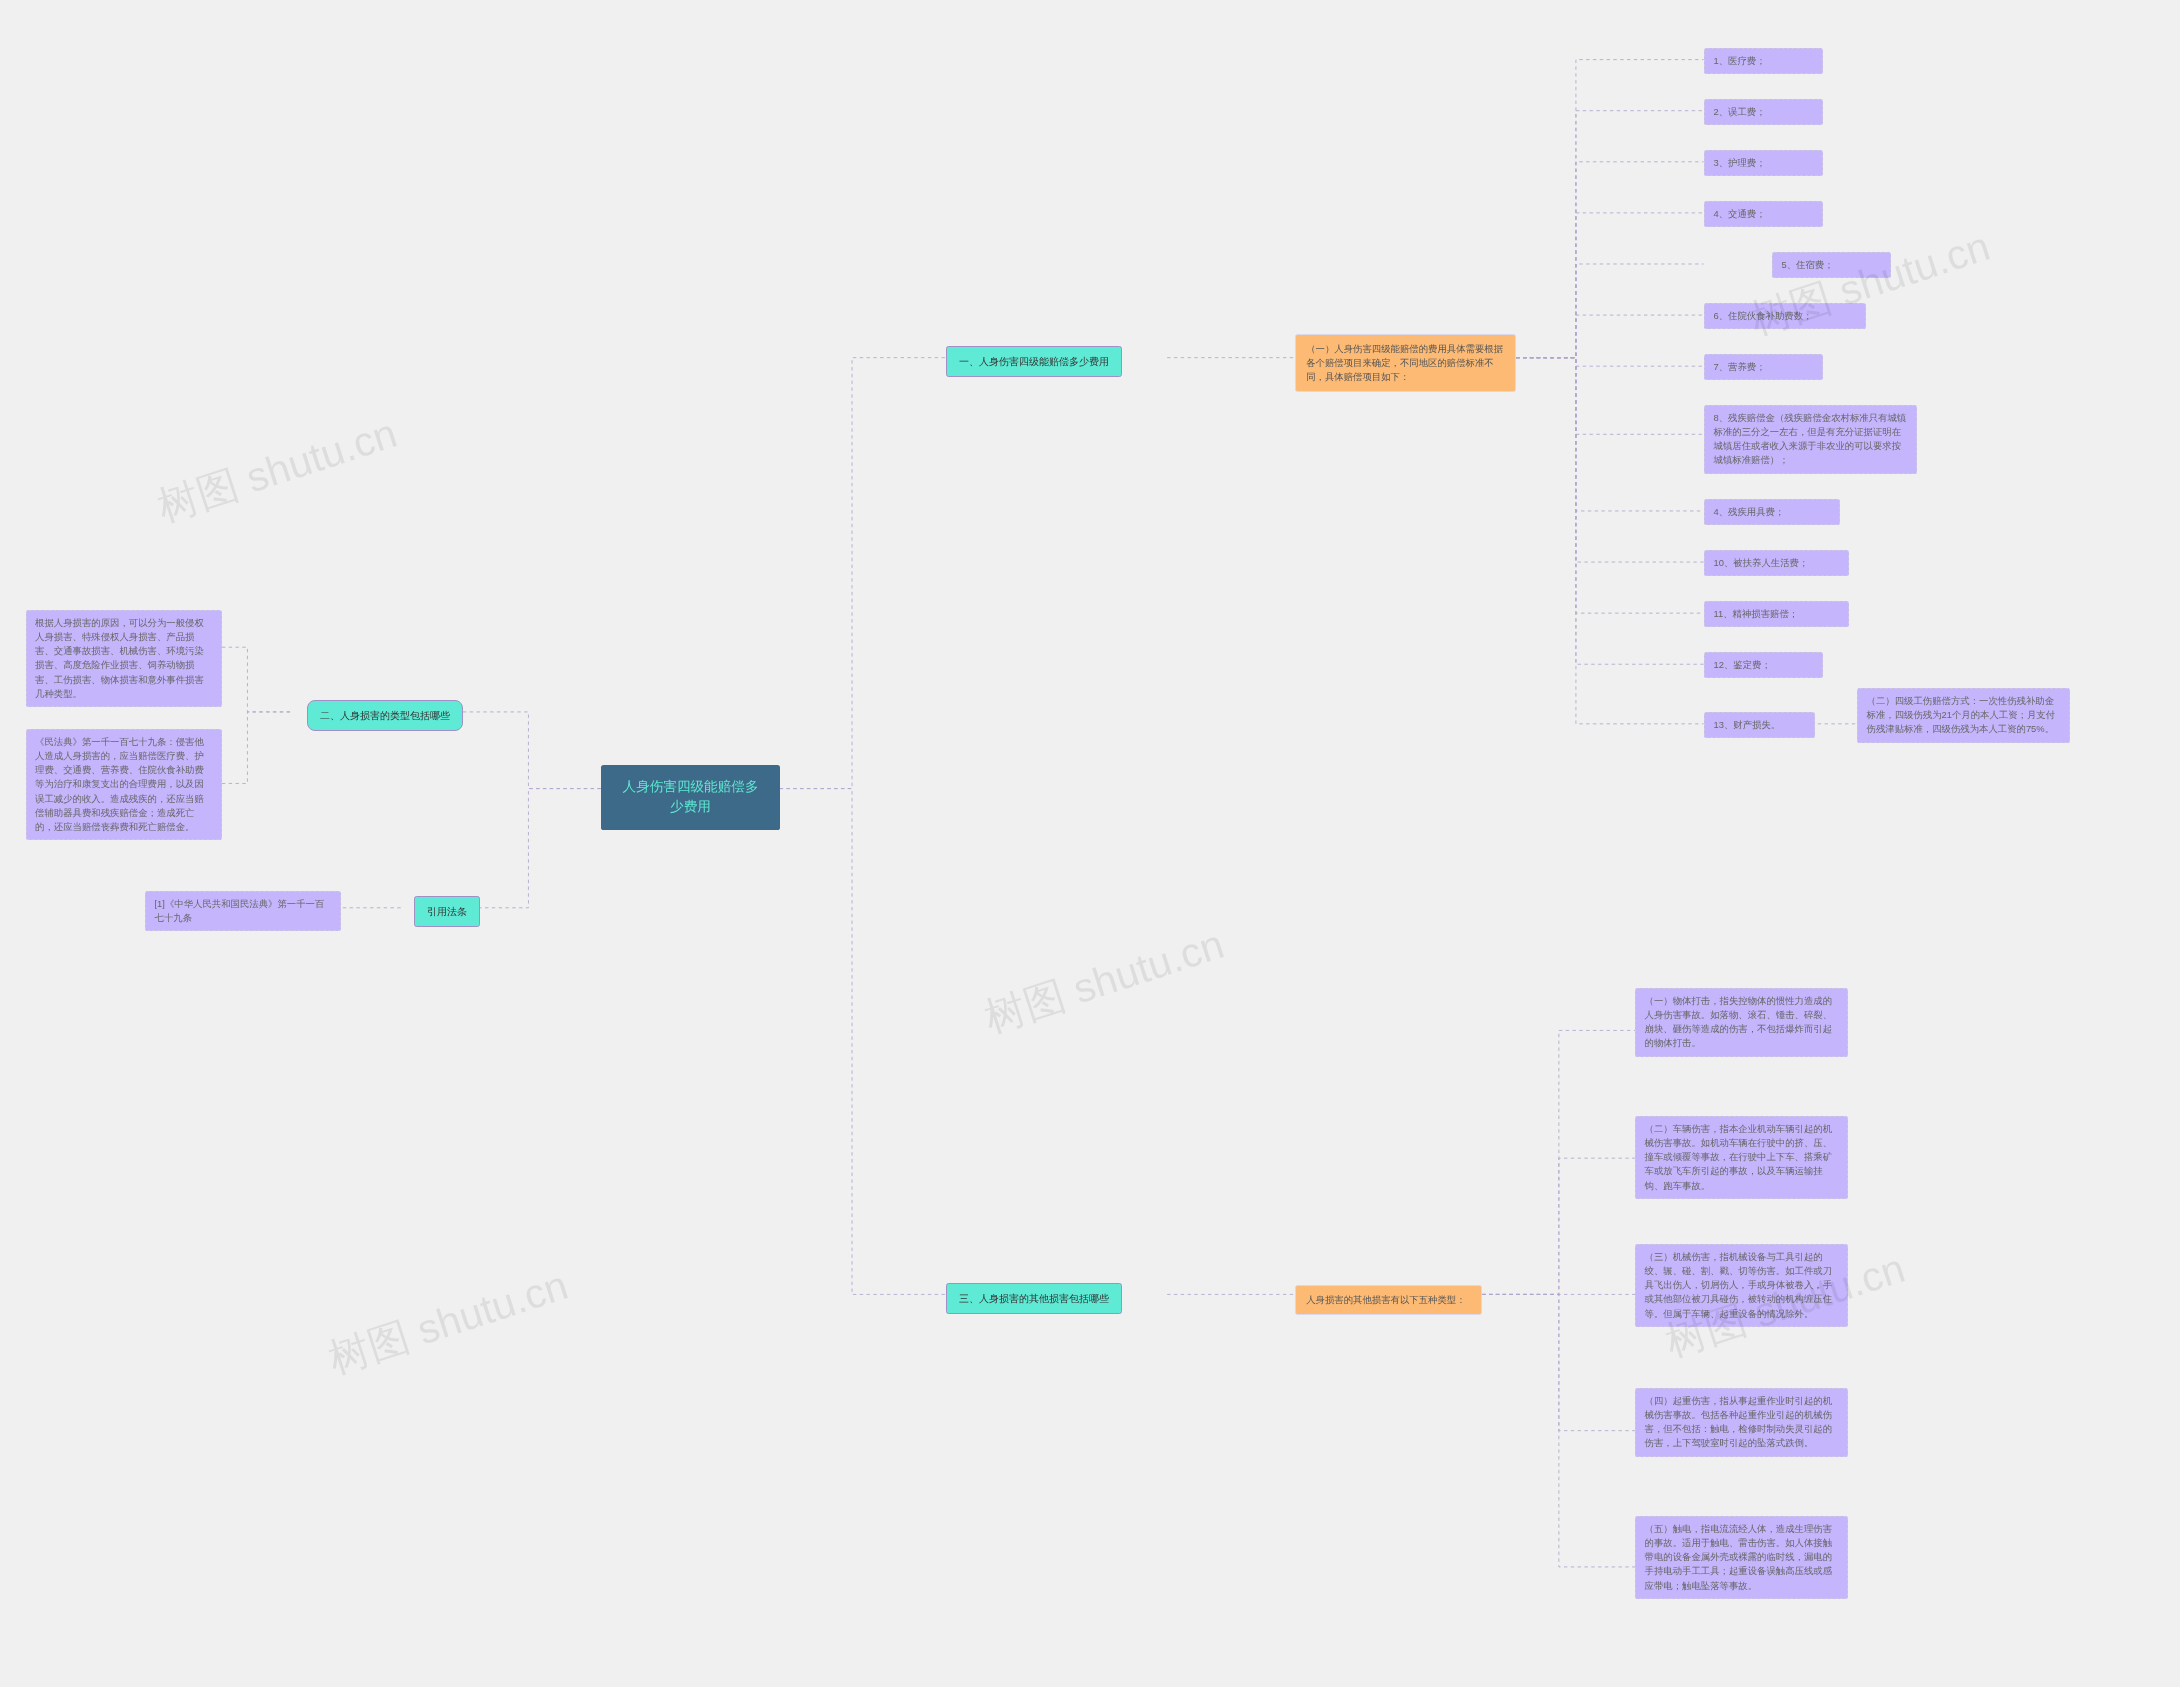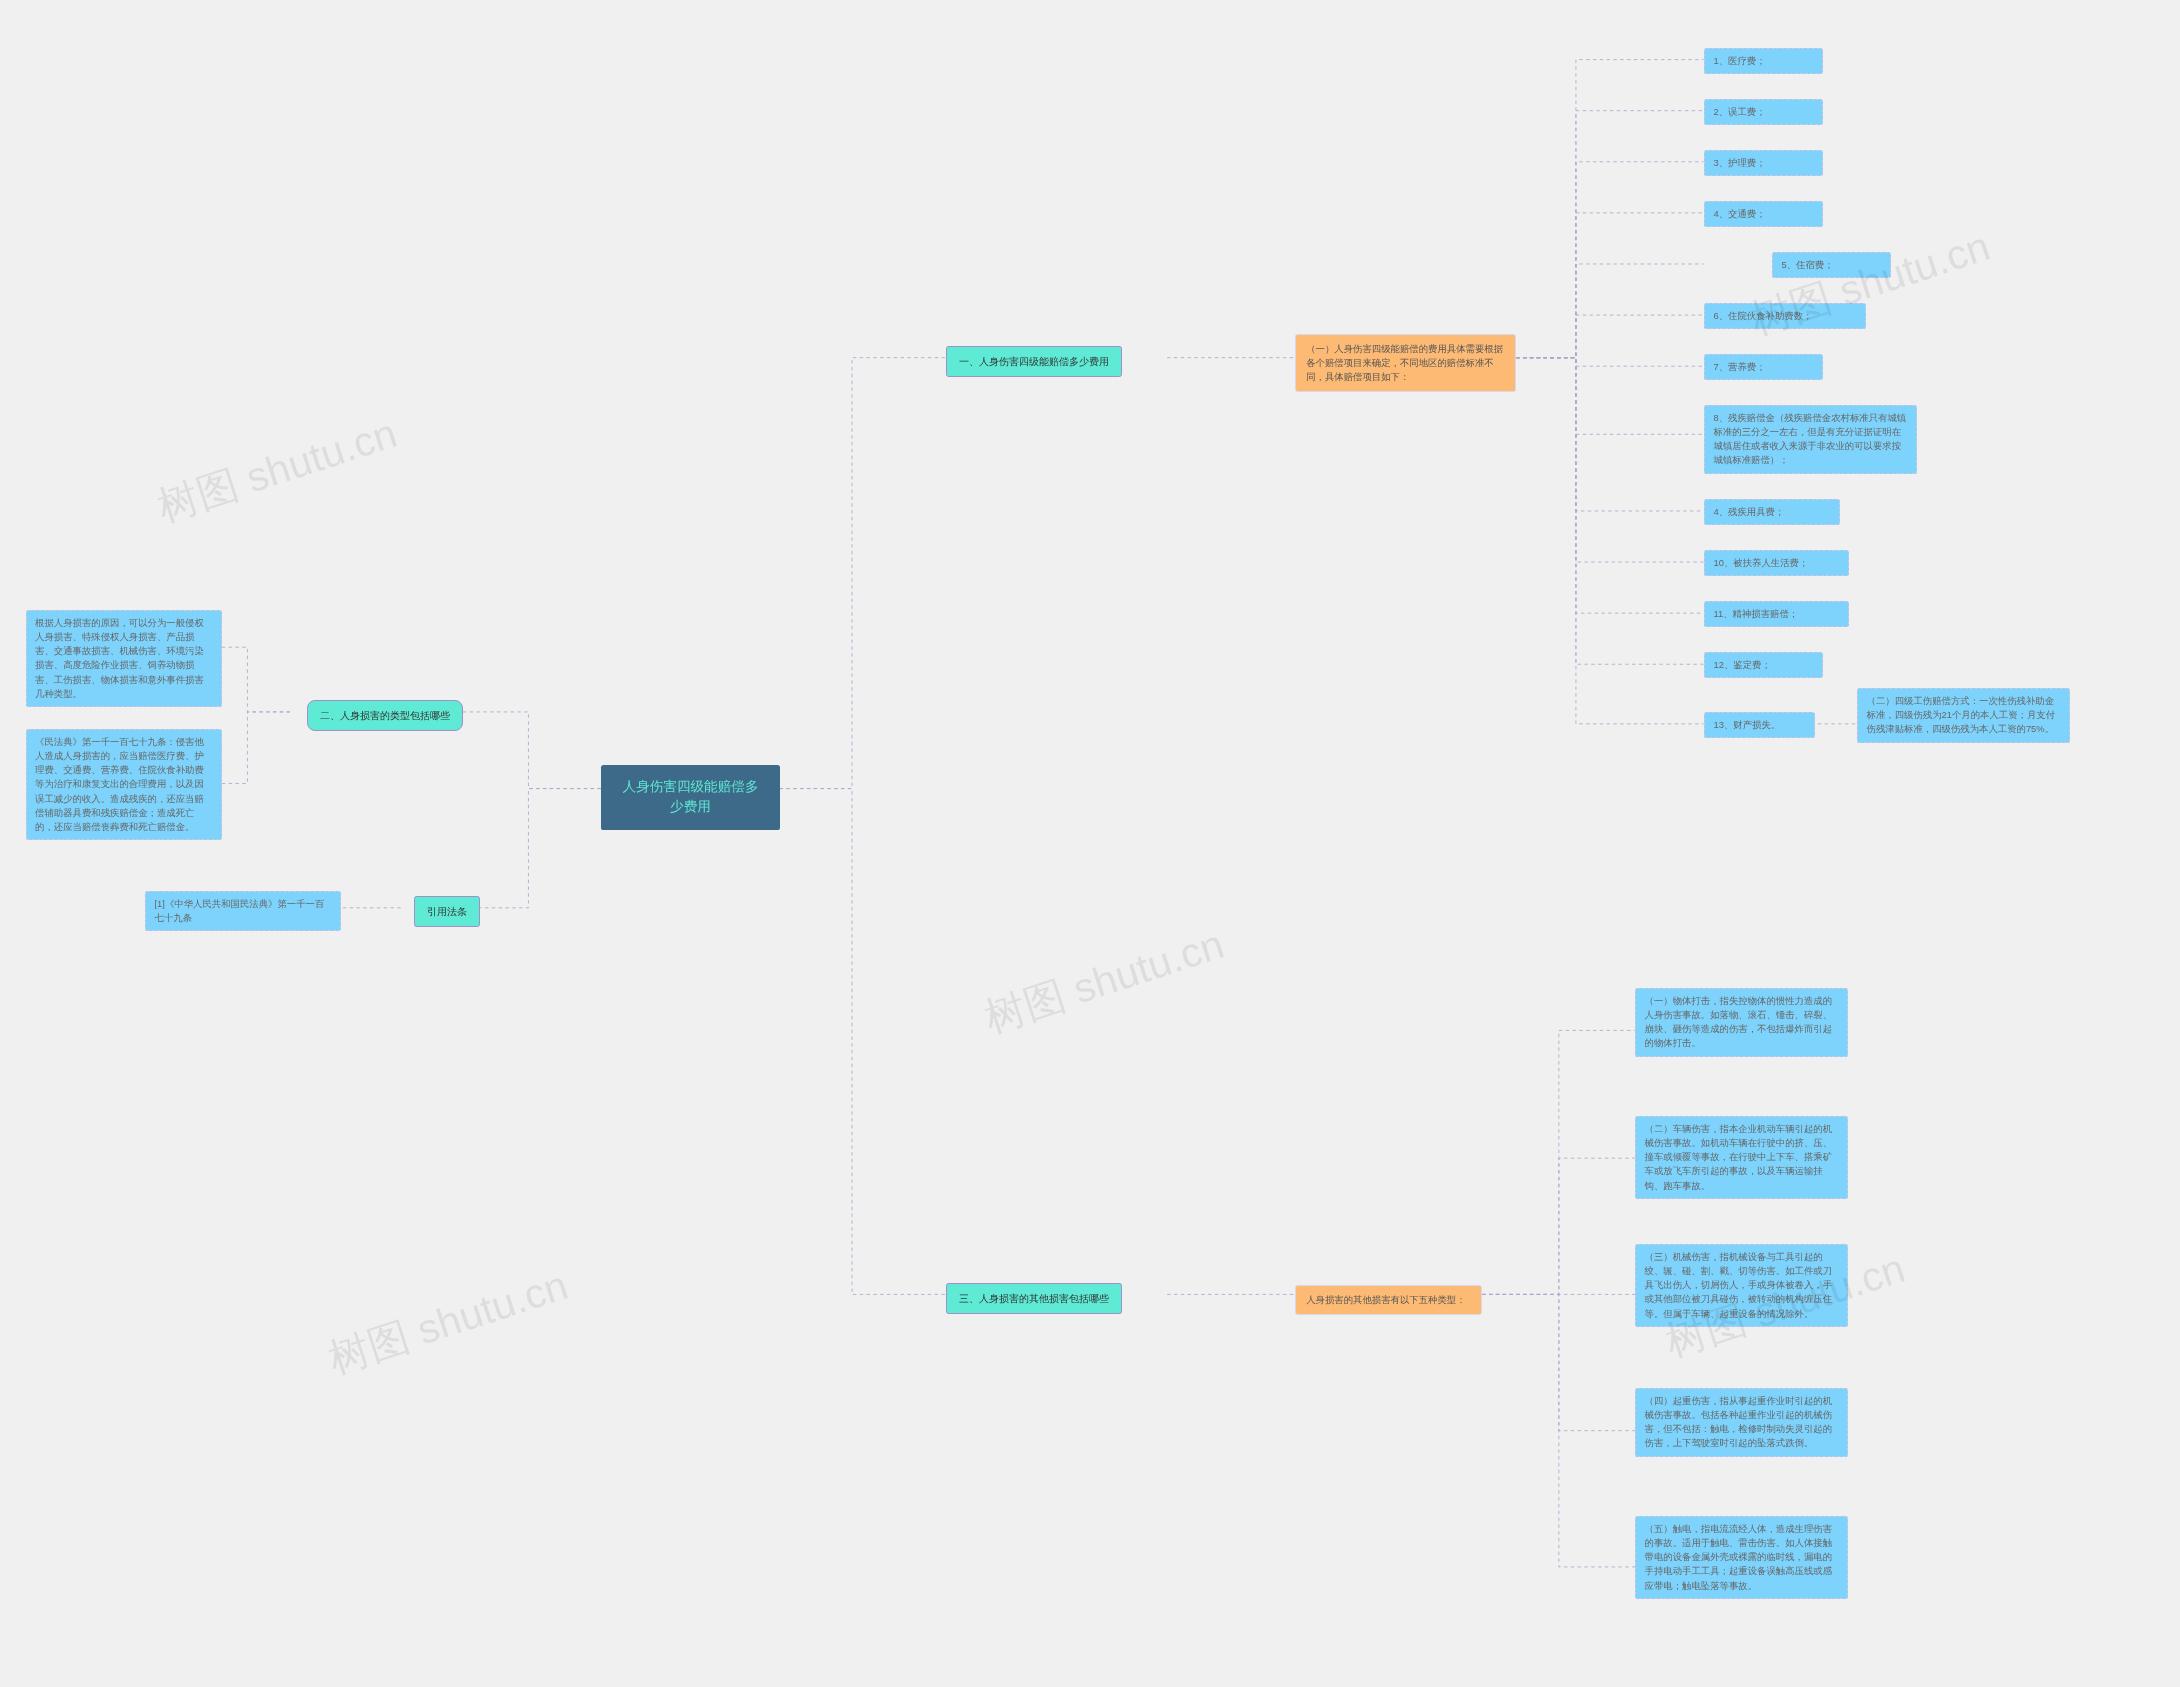--- a/index.html
+++ b/index.html
@@ -36,21 +36,21 @@
   }
   .sub {
     background: #fdba74;
     border: 0.9px solid #ddd7eb;
     color: #555;
     font-size: 9.4px;
     padding: 6.8px 10.2px;
     max-width: 221px;
   }
   .leaf {
-    background: #7dd3fc;
+    background: #c4b5fd;
     border: 0.9px dashed #cfc7e0;
     color: #666;
     font-size: 9.4px;
     padding: 5.1px 8.5px;
     max-width: 213px;
   }
   svg.connectors {
     position: absolute;
     top: 0; left: 0;
     width: 2181px;

